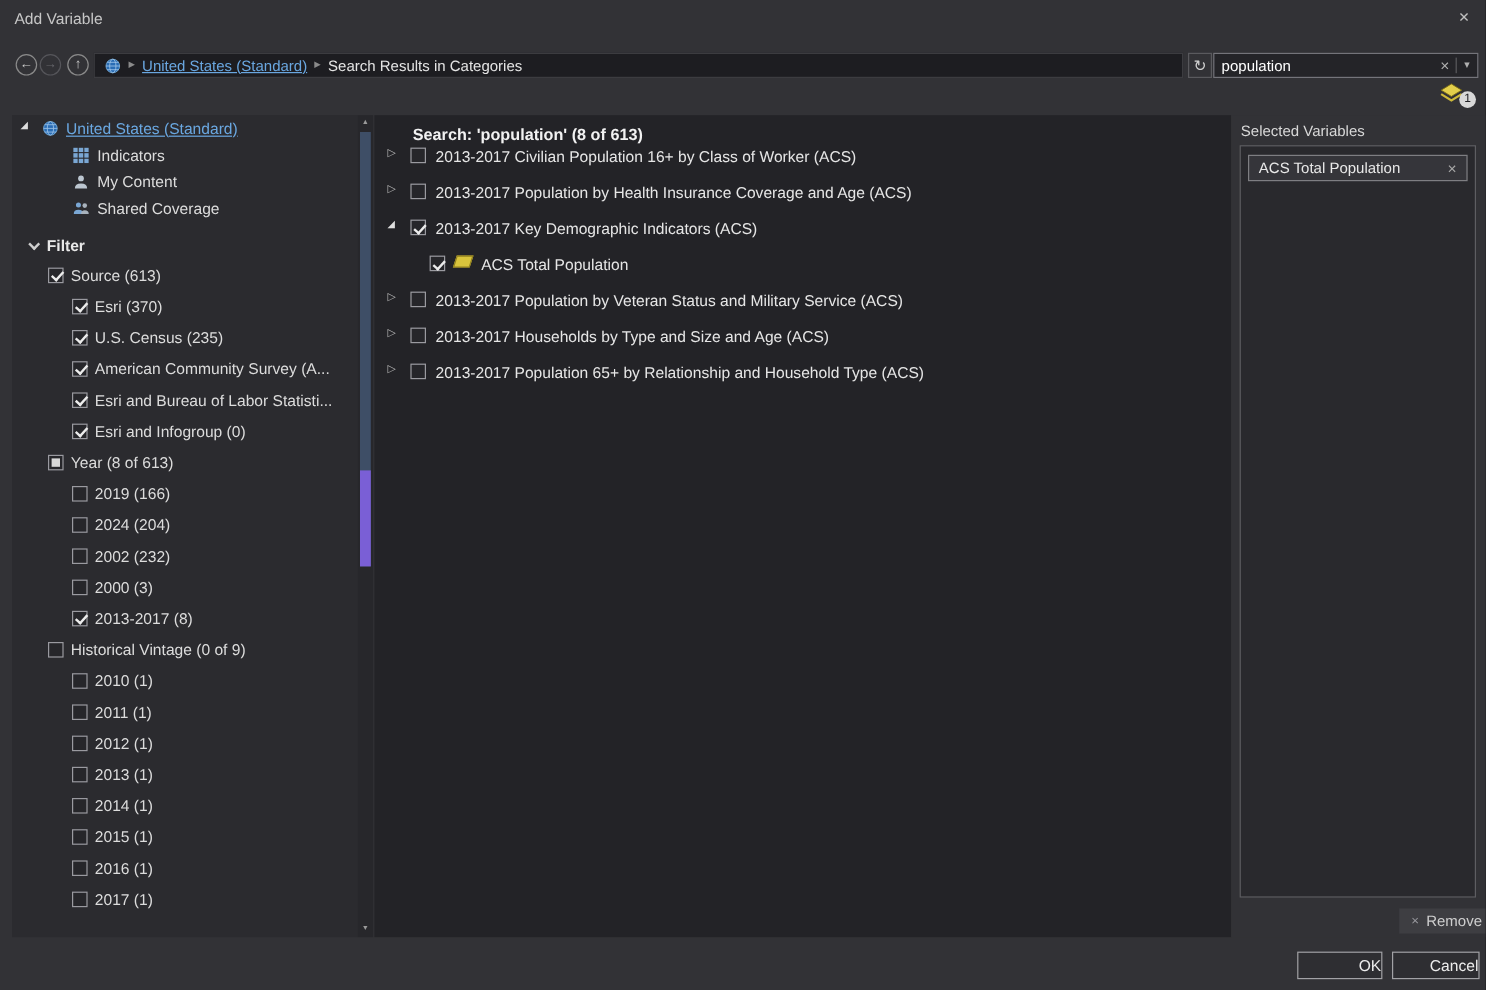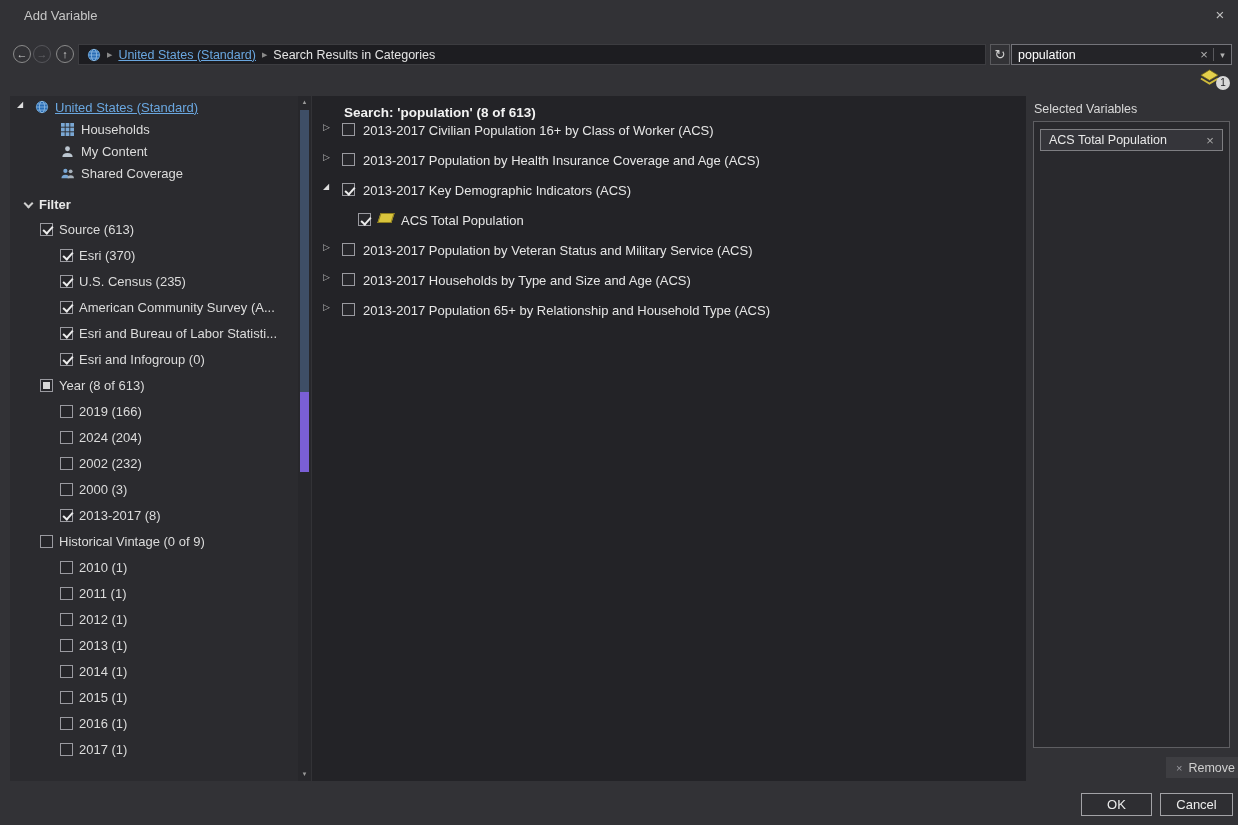--- a/index.html
+++ b/index.html
@@ -1,20 +1,20 @@
 <!DOCTYPE html>
 <html><head>
 <meta charset="utf-8">
 <style>
   *{margin:0;padding:0;box-sizing:border-box}
   body{font-family:"Liberation Sans","DejaVu Sans",sans-serif;background:#1a1a1a}
   #dialog{position:relative;width:1238px;height:825px;background:#323236;color:#e4e4e4;font-size:13px;overflow:hidden}
 
   
-  #titlebar{position:absolute;left:0;top:0;width:100%;height:30px;display:flex;align-items:center;padding:0 24px;color:#c6c6c6}
+  #titlebar{position:absolute;left:0;top:0;width:100%;height:30px;display:flex;align-items:center;padding:0 12px;color:#c6c6c6}
   #close-btn{position:absolute;right:6px;top:4px;width:24px;height:22px;text-align:center;line-height:22px;font-size:15px;color:#c0c0c0;cursor:pointer}
 
   
   .navcircle{position:absolute;top:45px;width:18px;height:18px;border:1px solid #8a8a8a;border-radius:50%;color:#cfcfcf;font-size:11px;line-height:16px;text-align:center}
   .navcircle.dim{border-color:#55555a;color:#66666b}
   #nav-back{left:13px}#nav-fwd{left:33px}#nav-up{left:56px}
   #breadcrumb{position:absolute;left:78px;top:44px;width:908px;height:21px;background:#1d1d21;border:1px solid #3c3c40;display:flex;align-items:center;gap:6px;padding:0 7px;font-size:12.5px}
   .crumb-sep{color:#8a8a8a;font-size:7px;line-height:21px}
   .crumb-link{color:#6aa7e0;text-decoration:underline}
   #refresh-btn{position:absolute;left:990px;top:44px;width:20px;height:21px;border:1px solid #5a5a5e;color:#d0d0d0;text-align:center;line-height:19px;font-size:13px}
@@ -70,21 +70,21 @@
   
   #selected{position:absolute;left:1026px;top:96px;width:244px;height:685px;background:#323236}
   #selected-title{padding:6px 0 0 8px;font-size:12.5px;color:#d8d8d8}
   #selected-box{position:absolute;left:7px;top:25px;width:197px;height:627px;border:1px solid #5e5e62;background:#29292d}
   .sel-item{margin:7px 6px;height:22px;border:1px solid #7e7e82;background:#35353a;display:flex;align-items:center;padding:0 4px 0 8px;font-size:12.5px;color:#e8e8e8}
   .sel-item .x{margin-left:auto;color:#a8a8a8;font-size:13px;width:16px;text-align:center;cursor:pointer}
   #remove-all{position:absolute;right:9px;top:661px;height:21px;display:flex;align-items:center;gap:6px;background:#3e3e42;padding:0 10px;color:#cfcfcf;font-size:12.5px;cursor:pointer}
   #remove-all .x{color:#9a9aa0;font-size:11px}
 
   
-  .btn{position:absolute;top:793px;height:23px;border:1px solid #a2a2a6;background:#2e2e32;color:#ececec;text-align:center;line-height:21px;font-size:13px;cursor:pointer}
+  .btn{position:absolute;top:793px;height:23px;border:1px solid #a2a2a6;background:#2e2e32;color:#ececec;text-align:right;line-height:21px;font-size:13px;cursor:pointer}
   #ok-btn{left:1081px;width:71px}
   #cancel-btn{left:1160px;width:73px}
 </style>
 </head>
 <body>
 
 <div id="dialog">
 
   <div id="titlebar">
     <span>Add Variable</span>
@@ -150,21 +150,21 @@
               <rect x="10" y="0" width="4" height="4"></rect>
               <rect x="0" y="5" width="4" height="4"></rect>
               <rect x="5" y="5" width="4" height="4"></rect>
               <rect x="10" y="5" width="4" height="4"></rect>
               <rect x="0" y="10" width="4" height="4"></rect>
               <rect x="5" y="10" width="4" height="4"></rect>
               <rect x="10" y="10" width="4" height="4"></rect>
             </g>
           </svg>
       </span>
-      <span>Households</span>
+      <span>Indicators</span>
     </div>
 
     <div class="srow s-item">
       <span class="ic">
         <svg viewBox="0 0 14 14" width="13" height="13">
             <circle cx="7" cy="4" r="2.6" fill="#bcc6d0"></circle>
             <path d="M1.5 13 Q1.5 8.5 7 8.5 Q12.5 8.5 12.5 13 Z" fill="#bcc6d0"></path>
           </svg>
       </span>
       <span>My Content</span>

